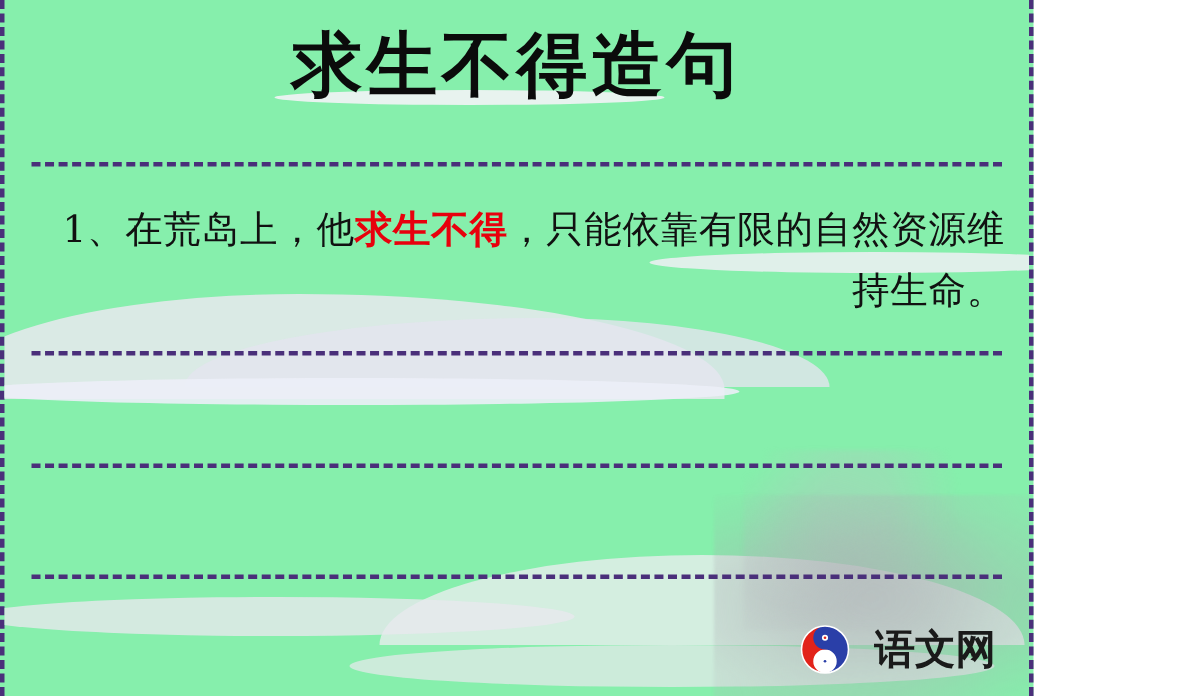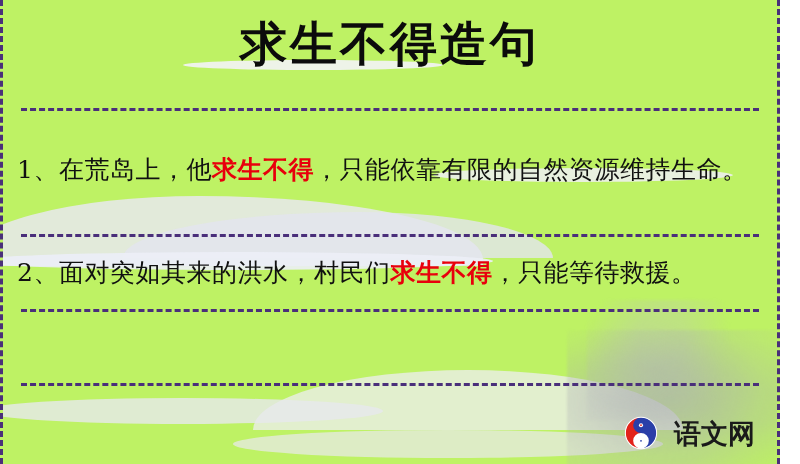--- a/index.html
+++ b/index.html
@@ -3,24 +3,24 @@
 <meta charset="utf-8">
 <style>
   html, body {
     margin: 0;
     padding: 0;
     background: #ffffff;
   }
 
   #page {
     position: relative;
-    width: 780px;
+    width: 689px;
     height: 464px;
     overflow: hidden;
-    background: #bef264;
+    background: #86efac;
     font-family: "DejaVu Serif", "Liberation Serif", serif;
     border-left: 3px dashed #4a2f7a;
     border-right: 3px dashed #4a2f7a;
     box-sizing: border-box;
   }
 
   
   .wash {
     position: absolute;
     pointer-events: none;
@@ -159,21 +159,21 @@
   .sentence {
     position: absolute;
     left: 14px;
     right: 16px;
     font-size: 25px;
     line-height: 41px;
     color: #111111;
     letter-spacing: .5px;
     font-family: "DejaVu Serif", "Liberation Serif", serif;
   }
-  .sentence-1 { top: 149px; }
+  .sentence-1 { top: 132px; text-align: right; }
   .sentence-2 { top: 252px; }
   .sentence-3 { top: 326px; }
 
   .kw {
     color: #e8000c;
     font-weight: 700;
   }
 
   
   .logo {
@@ -220,23 +220,20 @@
     <div class="title">求生不得造句</div>
 
     <div class="rule rule-1"></div>
 
     <div class="sentence sentence-1">
       <span>1、</span><span>在荒岛上，他</span><span class="kw">求生不得</span><span>，只能依靠有限的自然资源维持生命。</span>
     </div>
 
     <div class="rule rule-2"></div>
 
-    <div class="sentence sentence-2">
-      <span>2、</span><span>面对突如其来的洪水，村民们</span><span class="kw">求生不得</span><span>，只能等待救援。</span>
-    </div>
 
     <div class="rule rule-3"></div>
 
 
     <div class="rule rule-4"></div>
 
     <div class="logo">
       <svg class="logo-mark" viewBox="0 0 100 100">
         <circle cx="50" cy="50" r="46" fill="#ffffff"></circle>
         <path d="M50 4 A46 46 0 0 0 50 96 A23 23 0 0 1 50 50 A23 23 0 0 0 50 4 Z" fill="#e2231a"></path>

